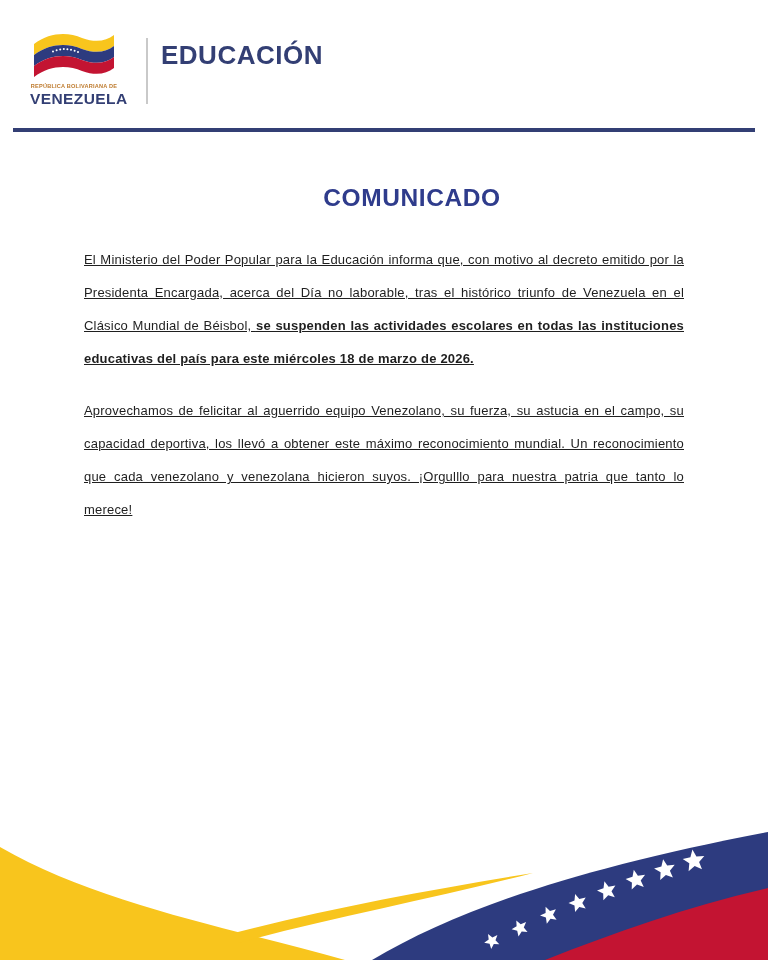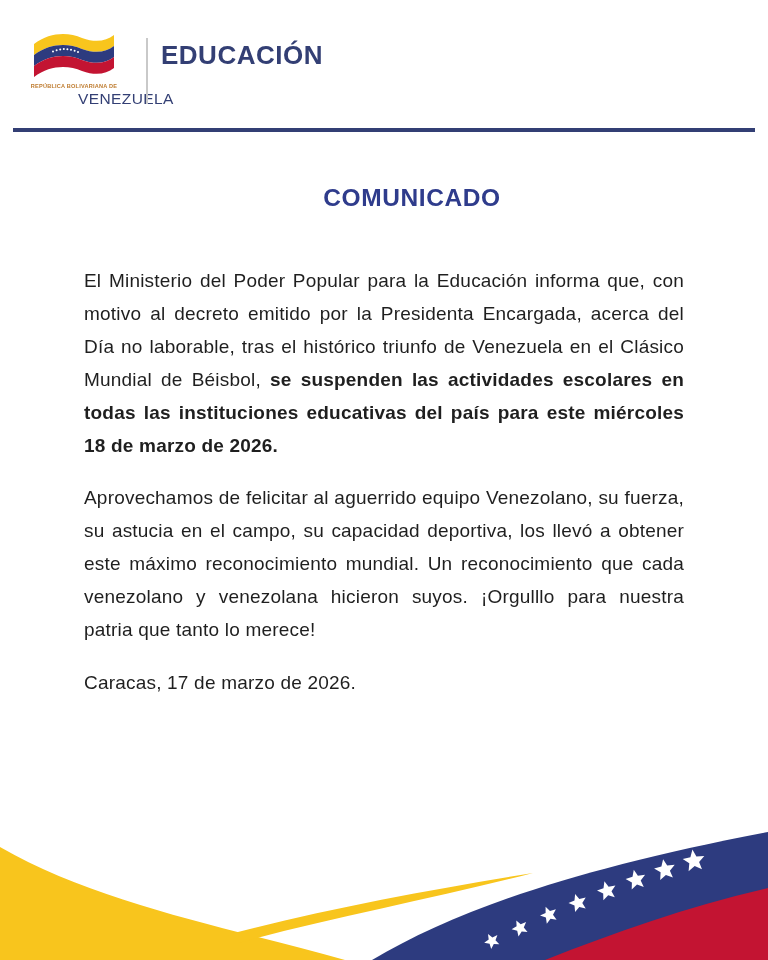--- a/index.html
+++ b/index.html
@@ -17,32 +17,32 @@
   .page{
     position:relative;width:768px;height:960px;background:#ffffff;
     margin:0 auto;overflow:hidden;
   }
   
   .header{position:absolute;top:30px;left:28px;right:28px;height:84px;}
   .logo-block{position:absolute;left:2px;top:0;width:88px;text-align:center;}
   .logo-flag{display:block;margin:0 auto;}
   .logo-cap1{display:block;font-size:5.6px;font-weight:bold;letter-spacing:.2px;
     color:var(--logo-orange);margin-top:3px;white-space:nowrap;}
-  .logo-cap2{display:block;font-size:15.5px;font-weight:400;letter-spacing:.4px;
-    color:var(--navy);margin-top:1px;white-space:nowrap;margin-left:48px;}
+  .logo-cap2{display:block;font-size:15.5px;font-weight:700;letter-spacing:.4px;
+    color:var(--navy);margin-top:1px;white-space:nowrap;}
   .v-divider{position:absolute;left:118px;top:8px;height:66px;width:2px;background:#c9c9c9;}
   .ministry{position:absolute;left:133px;top:8px;}
   .ministry-line1{font-size:17.5px;color:var(--gray-text);letter-spacing:.2px;}
   .ministry-line2{font-size:26px;font-weight:800;color:var(--navy);letter-spacing:.5px;margin-top:2px;}
   .h-rule{position:absolute;top:128px;left:13px;width:742px;height:4px;background:var(--navy);}
   
   .doc-title{position:absolute;top:184px;left:8px;width:100%;text-align:center;
     font-size:24.5px;font-weight:800;letter-spacing:.6px;color:var(--title-blue);margin-left:20px;}
-  .doc-body{position:absolute;top:264px;left:84px;width:600px;
-    font-size:19px;line-height:33px;letter-spacing:.2px;color:var(--body-ink);}
+  .doc-body{position:absolute;top:243px;left:84px;width:600px;
+    font-size:13px;line-height:33px;letter-spacing:.2px;color:var(--body-ink);text-decoration:underline;}
   .doc-body p{text-align:justify;}
   .doc-body p + p{margin-top:19px;}
   .doc-body .date{margin-top:20px;text-align:left;}
   .doc-body strong{font-weight:bold;}
   
   .footer-art{position:absolute;left:0;bottom:0;width:768px;height:180px;display:block;}
 </style>
 </head>
 <body>
 
@@ -77,21 +77,20 @@
     </div>
   </div>
 
   <div class="h-rule"></div>
 
   <div class="doc-title">COMUNICADO</div>
 
   <div class="doc-body">
     <p><span>El Ministerio del Poder Popular para la Educación informa que, con motivo al decreto emitido por la Presidenta Encargada, acerca del Día no laborable, tras el histórico triunfo de Venezuela en el Clásico Mundial de Béisbol, </span><strong>se suspenden las actividades escolares en todas las instituciones educativas del país para este miércoles 18 de marzo de 2026.</strong></p>
     <p>Aprovechamos de felicitar al aguerrido equipo Venezolano, su fuerza, su astucia en el campo, su capacidad deportiva, los llevó a obtener este máximo reconocimiento mundial. Un reconocimiento que cada venezolano y venezolana hicieron suyos. ¡Orgulllo para nuestra patria que tanto lo merece!</p>
-    <p class="date">Caracas, 17 de marzo de 2026.</p>
   </div>
 
   <svg class="footer-art" viewBox="0 0 768 180" preserveAspectRatio="none" aria-hidden="true">
     <path d="M0,67 C100,125 240,150 345,180 L0,180 Z" fill="var(--flag-yellow)"></path>
     <path d="M533,93 C440,108 330,128 238,152 L238,163 C330,138 440,117 533,93 Z" fill="var(--flag-yellow)"></path>
     <path d="M372,180 C460,128 580,88 768,52 L768,180 Z" fill="var(--flag-blue)"></path>
     <path d="M545,180 C615,152 690,126 768,108 L768,180 Z" fill="var(--flag-red)"></path>
     <g id="footer-stars" fill="#ffffff">
         <polygon points="488.0,154.1 492.4,157.4 497.4,155.1 495.5,160.3 499.3,164.3 493.8,164.1 491.2,169.0 489.6,163.7 484.2,162.7 488.7,159.5"></polygon>
         <polygon points="516.3,140.4 520.7,144.2 526.1,142.1 523.8,147.5 527.5,152.0 521.7,151.4 518.5,156.4 517.2,150.7 511.6,149.2 516.6,146.2"></polygon>

